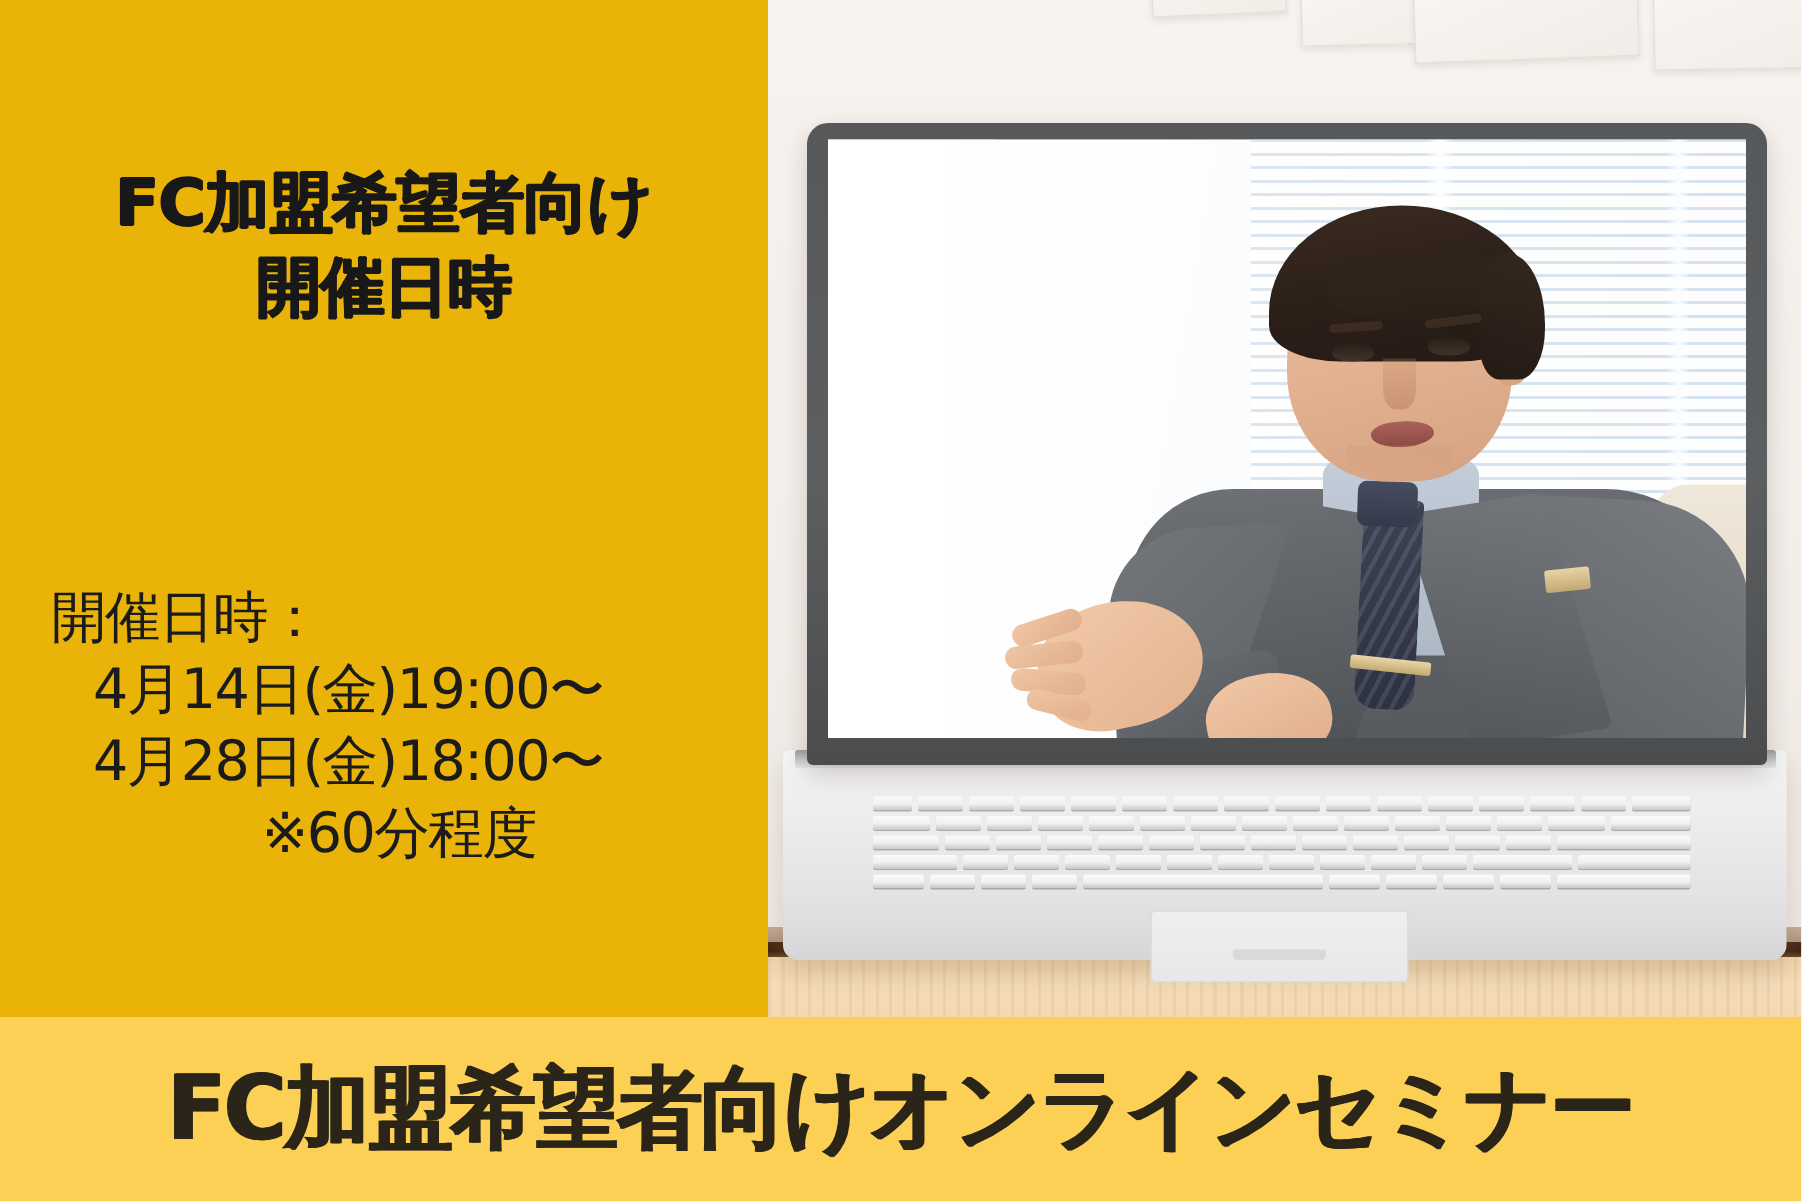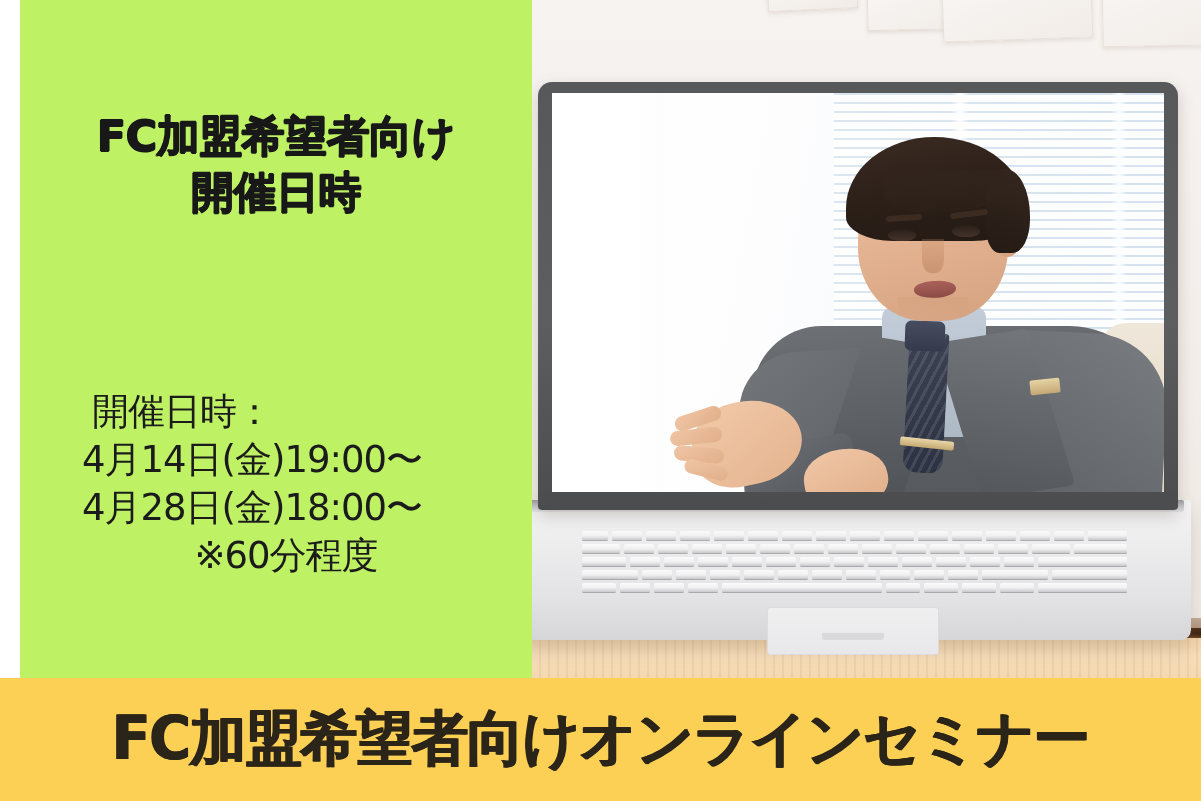--- a/index.html
+++ b/index.html
@@ -9,23 +9,22 @@
   #poster {
     position:relative;
     width:1201px; height:801px;
     overflow:hidden;
   }
 
   
   #left-panel {
     position:absolute; left:0; top:0;
     width:512px; height:742px;
-    background:#bef264;
+    background:#eab308;
     z-index:5;
-    margin-left:20px;
   }
   #headline {
     position:absolute; left:0; top:108px; width:512px;
     text-align:center;
     color:#181818;
     font-weight:bold;
     font-size:43px;
     line-height:56px;
     letter-spacing:-0.5px;
     font-family:"DejaVu Sans","Liberation Sans",sans-serif;
@@ -36,21 +35,21 @@
   #schedule {
     position:absolute; left:0; top:388px; width:512px;
     text-align:center;
     color:#1b1b1b;
     font-size:37px;
     line-height:48px;
     font-family:"DejaVu Sans","Liberation Sans",sans-serif;
     letter-spacing:-1px;
   }
   #schedule .sl { display:block; white-space:nowrap; }
-  #schedule .sl.lead { text-align:left; padding-left:72px; }
+  #schedule .sl.lead { text-align:left; padding-left:34px; }
   #schedule .sl.row  { text-align:left; padding-left:62px; }
   #schedule .sl.note { text-align:center; padding-left:20px; }
 
   
   #photo {
     position:absolute; left:512px; top:0;
     width:689px; height:678px;
     overflow:hidden;
     background:#f2efec;
     z-index:4;

